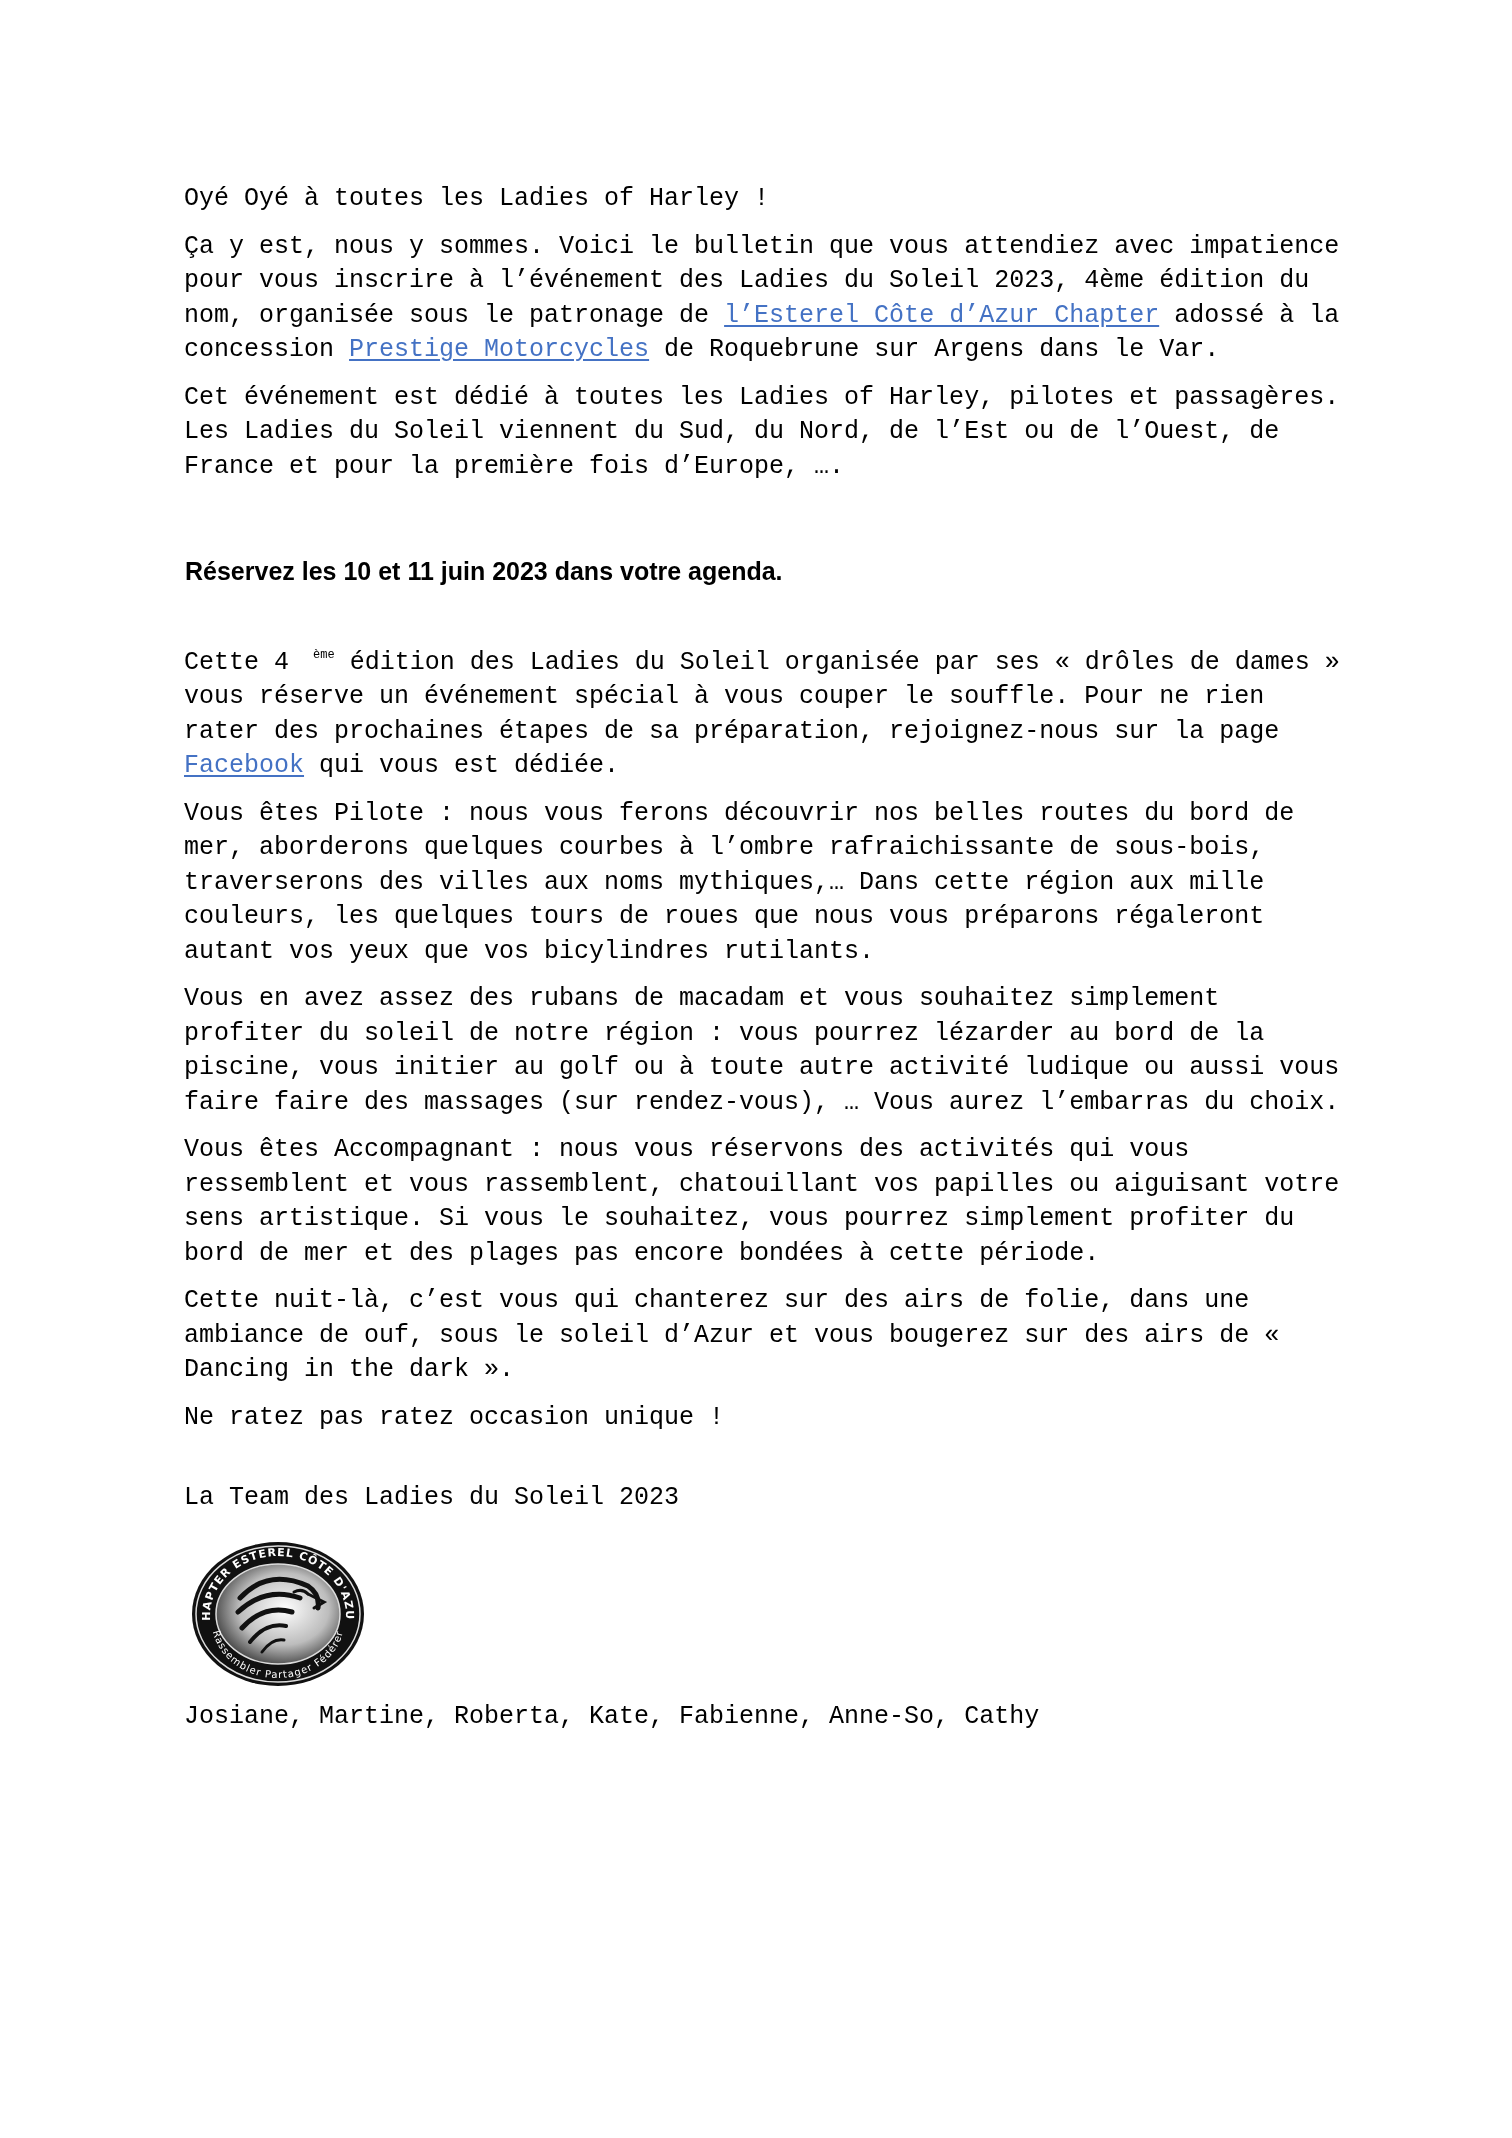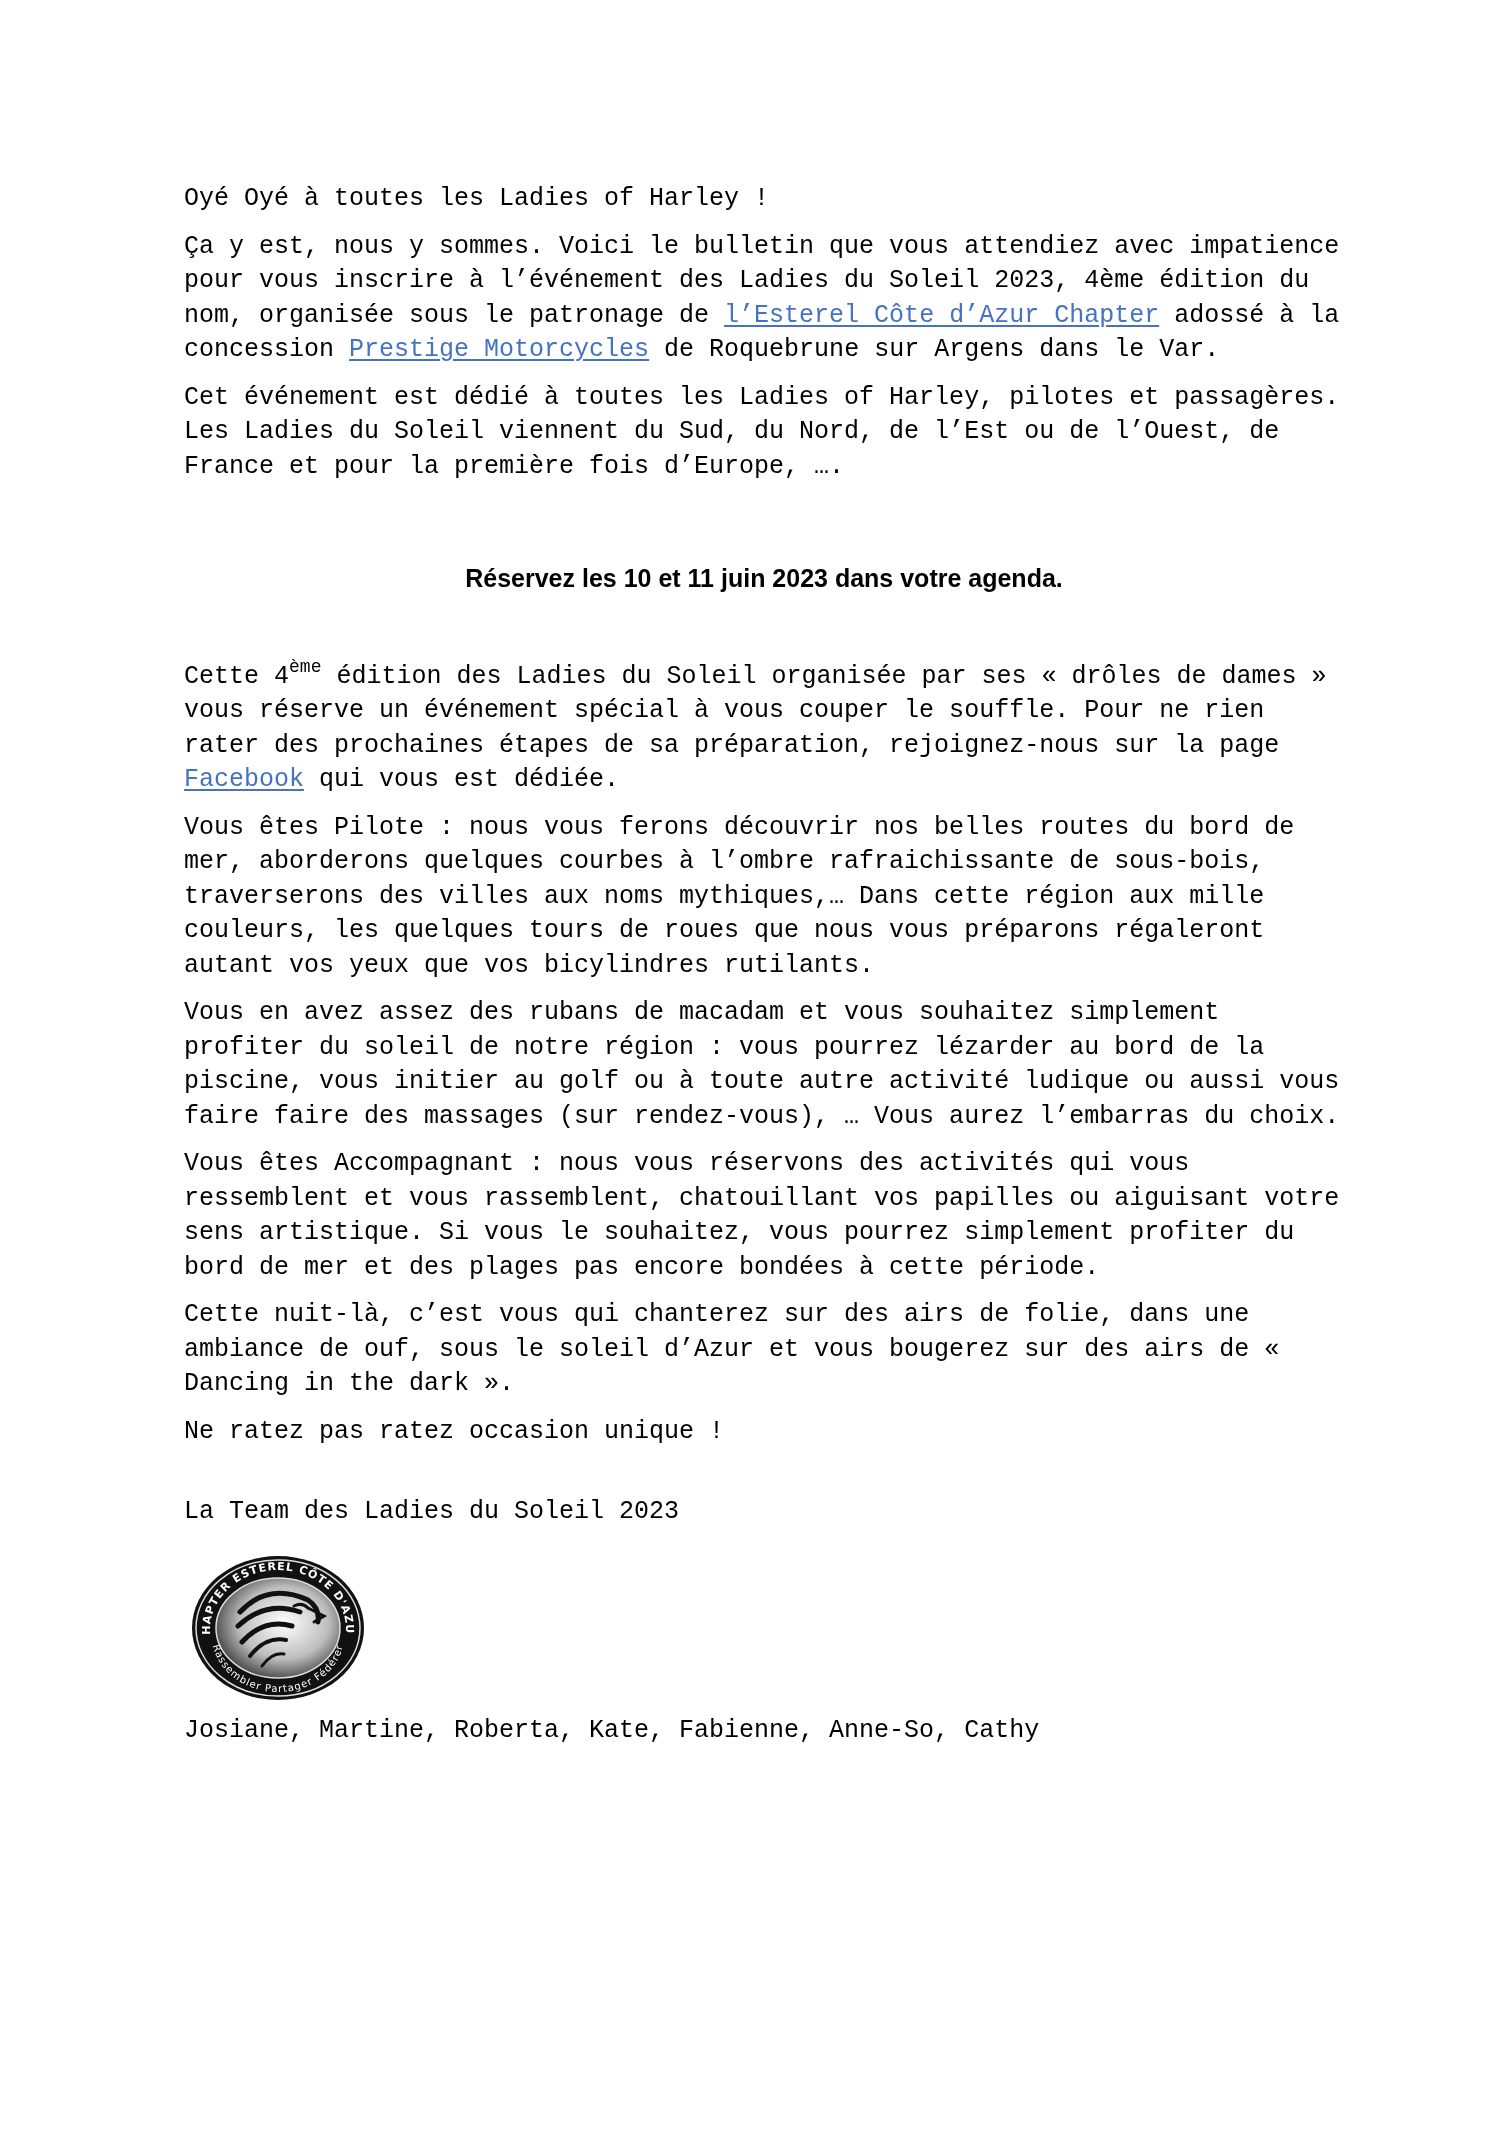--- a/index.html
+++ b/index.html
@@ -4,23 +4,23 @@
   <style>
     html, body { margin: 0; padding: 0; background: #ffffff; }
     body { width: 1512px; height: 2138px; position: relative; overflow: hidden; }
     .page {
       position: absolute; left: 184px; top: 182px; width: 1160px;
       font-family: "Liberation Sans", sans-serif;
       font-size: 25px; line-height: 34.5px; color: #000000;
     }
     .p { margin: 0 0 13px 0; font-family: Liberation Mono, monospace; }
     .gap-big { height: 56px; }
-    .center-bold { text-align: center; font-weight: bold; margin: 8px; }
+    .center-bold { text-align: left; font-weight: bold; margin: 1px; }
     a.link { color: #4472C4; text-decoration: underline; text-underline-offset: 3px; text-decoration-thickness: 1.5px; }
-    sup { font-size: 18px; line-height: 0; vertical-align: 11px; }
+    sup { font-size: 12px; line-height: 0; vertical-align: 11px; margin-left: 24px; }
     .signature-gap { height: 33px; }
     .logo-wrap { margin: 22px 0 0 4px; width: 180px; height: 150px; }
     .names { margin-top: 12px; }
   </style>
 </head>
 <body>
 
 <div class="page">
 
   <p class="p">Oyé Oyé à toutes les Ladies of Harley !</p>

